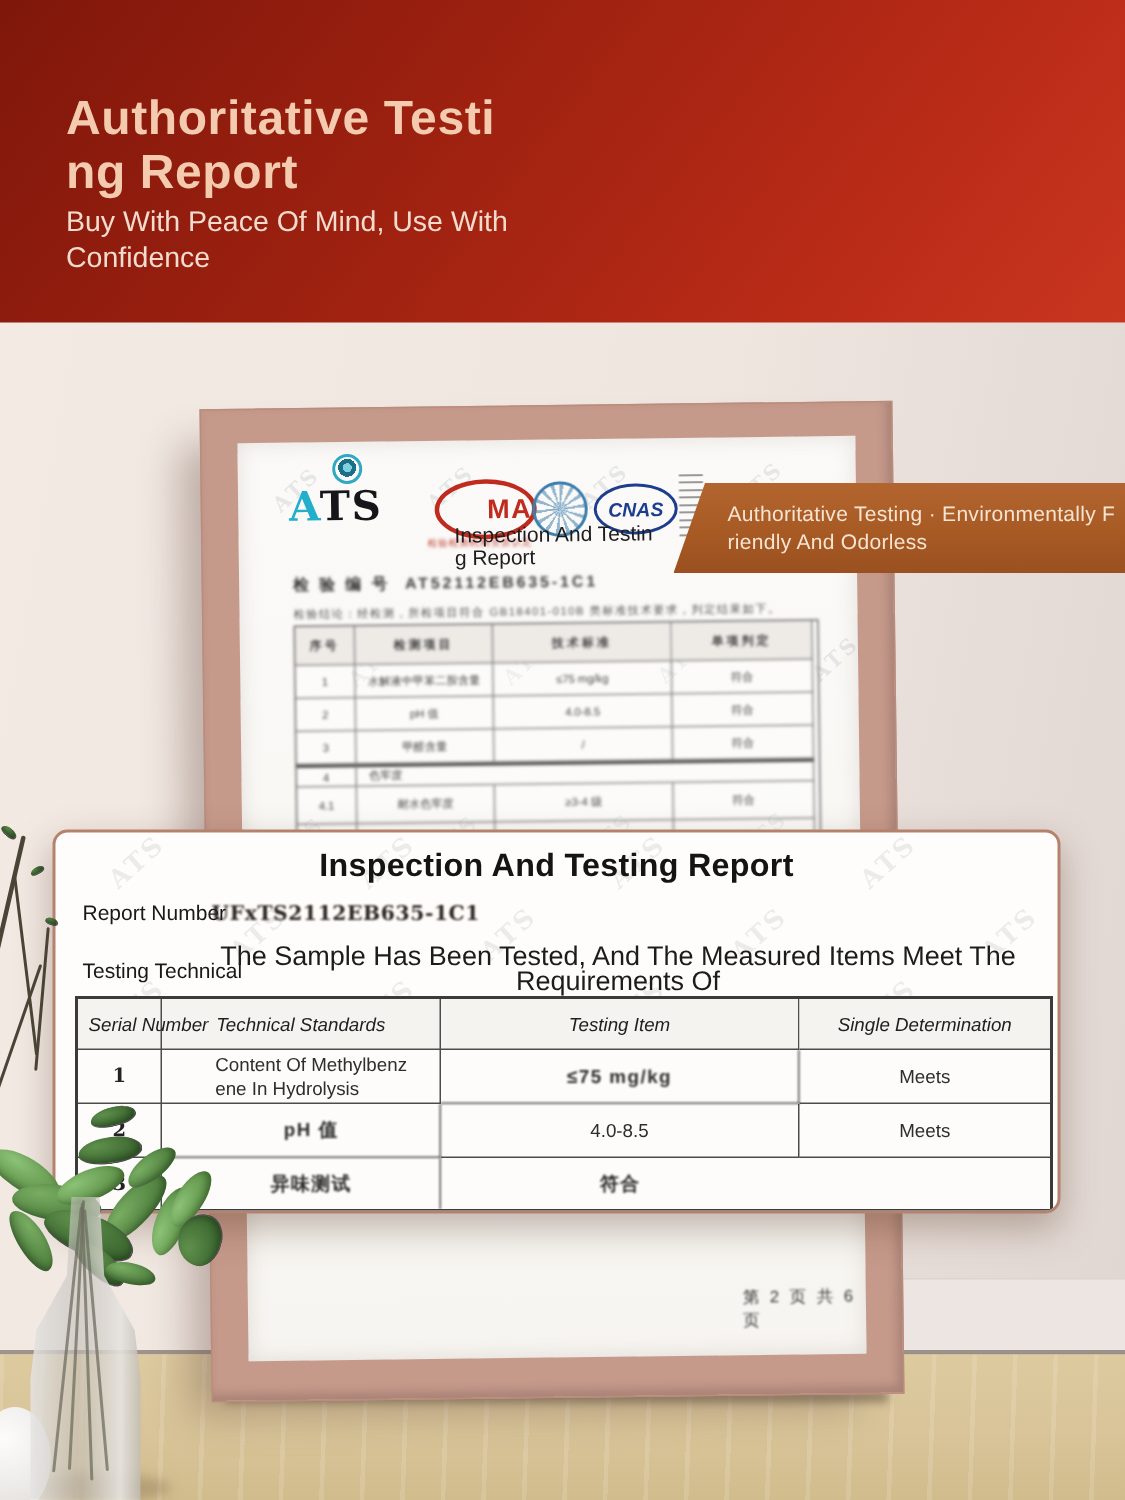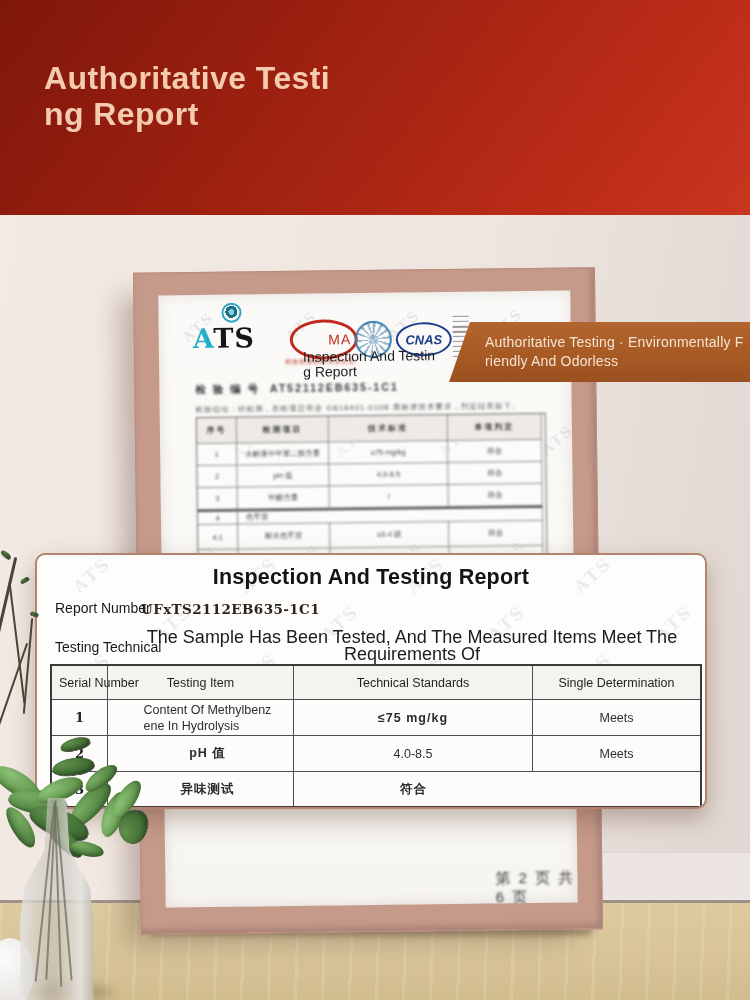--- a/index.html
+++ b/index.html
@@ -47,21 +47,21 @@
          box-shadow:inset 0 0 14px rgba(120,100,90,.18);overflow:hidden;}
 
   
   .ats-badge{left:63px;top:8px;width:16px;height:16px;border-radius:50%;border:2px solid #2fa8c4;
          background:radial-gradient(circle at 50% 45%,#7fd0e0 0 3px,#1b6f86 3px 6px,transparent 6px);}
   .ats-text{left:34px;top:28px;font-family:"DejaVu Serif",serif;font-weight:bold;font-size:27px;
          letter-spacing:1px;color:#16161a;}
   .ats-a{color:#23aecb;}
   .cma{left:131px;top:26px;width:62px;height:34px;border:3.5px solid #bf2c1f;border-radius:50%;
        display:flex;align-items:center;justify-content:center;}
-  .cma-text{color:#bf2c1f;font-weight:normal;font-size:14px;letter-spacing:1px;margin-left:32px;}
+  .cma-text{color:#bf2c1f;font-weight:bold;font-size:18px;letter-spacing:1px;margin-left:32px;}
   .cma-cap{left:126px;top:64px;width:74px;font-size:6.5px;color:#c5493c;filter:blur(1px);
        letter-spacing:.5px;white-space:nowrap;}
   .stamp{left:196px;top:28px;width:33px;height:33px;border-radius:50%;border:2.5px solid #3e7fae;
        background:radial-gradient(circle,rgba(62,127,174,.3) 0 5px,transparent 5px),
                   repeating-conic-gradient(rgba(62,127,174,.55) 0 9deg,transparent 9deg 26deg);
        filter:blur(.4px);}
   .cnas{left:237px;top:30px;width:52px;height:30px;border:2.5px solid #1d3e8f;border-radius:50%;
        display:flex;align-items:center;justify-content:center;}
   .cnas-text{color:#1d3e8f;font-weight:bold;font-style:italic;font-size:13px;}
   .cnas-side{left:294px;top:24px;width:16px;height:42px;filter:blur(.4px);
@@ -75,21 +75,21 @@
        letter-spacing:1px;white-space:nowrap;overflow:hidden;}
 
   .cert-table{left:36px;top:122px;width:348px;border:1.5px solid #666;display:grid;
        grid-template-columns:40px 92px 119px 94px;grid-template-rows:26px 22px 22px 22px 15px 25px 25px;
        filter:blur(.9px);color:#444;background:rgba(255,255,255,.4);}
   .cc{border-right:1px solid #8a8a8a;border-bottom:1px solid #8a8a8a;display:flex;align-items:center;
        justify-content:center;font-size:7.5px;overflow:hidden;}
   .cc.hd{font-size:8px;font-weight:bold;letter-spacing:2px;background:#eeebe7;}
   .cc.sec{grid-column:2/5;justify-content:flex-start;padding-left:8px;}
   .cc.thick{border-top:2px solid #555;}
-  .cert-footer{left:330px;top:566px;font-size:15px;color:#333;filter:blur(.8px);letter-spacing:2px;margin-top:12px;}
+  .cert-footer{left:330px;top:566px;font-size:11px;color:#333;filter:blur(.8px);letter-spacing:2px;}
 
   
   .wm{position:absolute;transform:rotate(-42deg);color:rgba(125,138,150,.17);font-size:14px;
       font-weight:bold;letter-spacing:2px;font-family:"DejaVu Serif",serif;pointer-events:none;}
   .card .wm{font-size:17px;color:rgba(120,132,145,.15);}
   .wm-layer{position:absolute;inset:0;overflow:hidden;}
 
   
   .card{left:35px;top:553px;width:668px;height:252px;background:#fffdfb;border:2px solid #b5826e;
         border-radius:10px;box-shadow:0 10px 24px rgba(90,60,40,.35);z-index:6;overflow:hidden;}
@@ -99,21 +99,21 @@
   .repno-value{left:104px;top:46px;font-size:13.5px;font-weight:bold;color:#2a241f;
         filter:blur(.55px);letter-spacing:.4px;font-family:"DejaVu Serif",serif;}
   .concl-label{left:18px;top:84px;font-size:14px;color:#191919;}
   .concl-text{left:100px;top:74px;width:550px;text-align:center;font-size:18px;line-height:16.5px;
         color:#1c1c1c;}
 
   .ctable{left:13px;top:109px;display:grid;grid-template-columns:56px 186px 239px 167px;
         grid-template-rows:34px 36px 36px 34px;border:2.5px solid #3b3b3b;background:#fdfcfa;}
   .c{border-right:1.5px solid #4c4c4c;border-bottom:1.5px solid #4c4c4c;display:flex;
         align-items:center;justify-content:center;font-size:12.5px;color:#2e2e2e;position:relative;}
-  .c.hd{background:#f5f3f0;color:#1f1f1f;}
+  .c.hd{background:#f5f3f0;color:#1f1f1f;font-style:italic;}
   .c.last{border-right:none;}
   .c.bot{border-bottom:none;}
   .serial-head{position:absolute;left:7px;top:50%;transform:translateY(-50%);white-space:nowrap;
         width:112px;text-align:left;z-index:2;}
   .item-cell{justify-content:center;padding-left:14px;}
   .item-wrap{display:inline-block;width:128px;word-break:break-all;line-height:16px;}
   .cn{font-family:"DejaVu Serif",serif;font-weight:bold;filter:blur(.5px);font-size:13px;color:#222;}
   .zh{font-weight:bold;filter:blur(.6px);letter-spacing:1px;color:#2a2a2a;}
 
   
@@ -137,20 +137,21 @@
 <body>
 
 <div class="abs wall"></div>
 <div class="abs baseboard"></div>
 <div class="abs floor-line"></div>
 <div class="abs floor"></div>
 <div class="abs frame-floor-shadow"></div>
 
 <div class="abs banner">
   <div class="abs banner-title">Authoritative Testing Report</div>
+  <div class="abs banner-sub">Buy With Peace Of Mind, Use With Confidence</div>
 </div>
 
 <div class="abs frame">
   <div class="abs paper">
     <div class="wm-layer">
         <span class="wm" style="left: 5%; top: 4%;">ATS</span>
         <span class="wm" style="left: 30%; top: 4%;">ATS</span>
         <span class="wm" style="left: 55%; top: 4%;">ATS</span>
         <span class="wm" style="left: 80%; top: 4%;">ATS</span>
         <span class="wm" style="left: 17%; top: 23%;">ATS</span>
@@ -256,22 +257,22 @@
   <div class="abs repno-value">UFxTS2112EB635-1C1</div>
   <div class="abs concl-label">Testing Technical</div>
   <div class="abs concl-text">
     <div>The Sample Has Been Tested, And The Measured Items Meet The Requirements Of</div>
   </div>
 
   <div class="abs ctable">
     <div class="c hd">
         <span class="serial-head">Serial Number</span>
       </div>
+    <div class="c hd">Technical Standards</div>
     <div class="c hd">Testing Item</div>
-    <div class="c hd">Technical Standards</div>
     <div class="c hd last">Single Determination</div>
 
     <div class="c cn">1</div>
     <div class="c item-cell">
         <span class="item-wrap">Content Of Methylbenzene In Hydrolysis</span>
       </div>
     <div class="c zh">≤75 mg/kg</div>
     <div class="c last">Meets</div>
 
     <div class="c cn">2</div>

